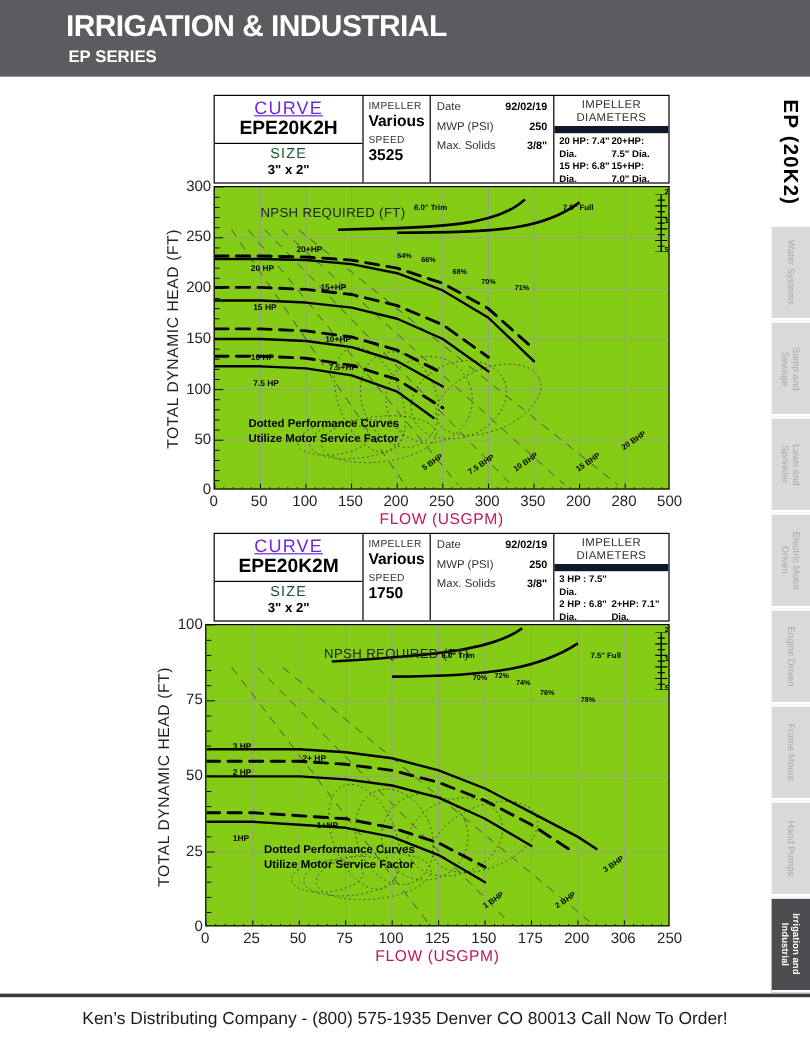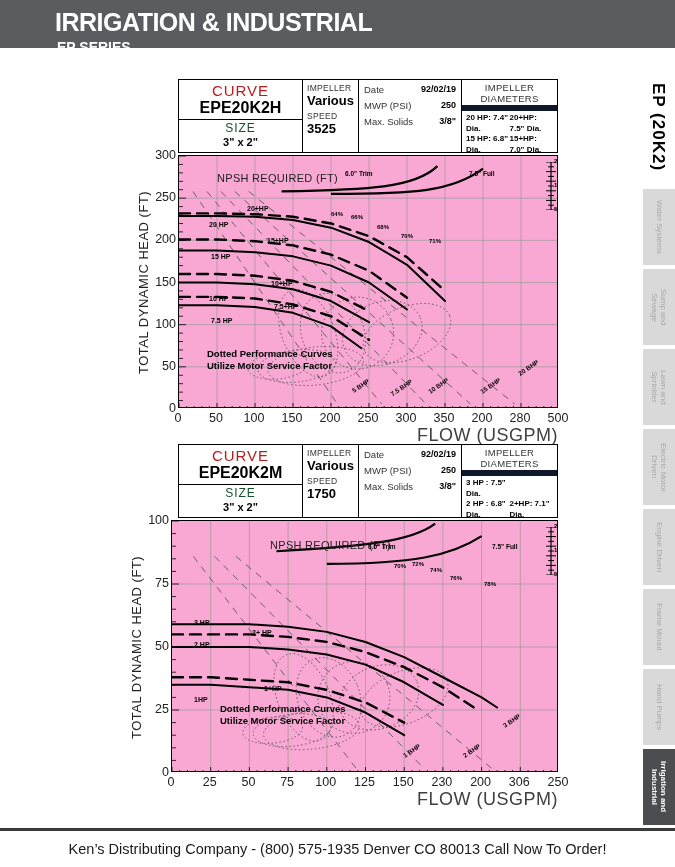--- a/index.html
+++ b/index.html
@@ -7,21 +7,21 @@
   body {
     width:675px; height:867px;
     font-family:"Liberation Sans", sans-serif;
     background:#ffffff;
     position:relative;
     overflow:hidden;
   }
 
   
   #header {
-    position:absolute; left:0; top:0; width:675px; height:48px;
+    position:absolute; left:0; top:0; width:675px; height:64px;
     background:#5b5c60;
     color:#ffffff;
   }
   #header .h-title {
     position:absolute; left:55px; top:8px;
     font-size:25px; font-weight:bold; letter-spacing:-0.5px;
   }
   #header .h-sub {
     position:absolute; left:57px; top:39px;
     font-size:14px; font-weight:bold; letter-spacing:0px;
@@ -75,21 +75,21 @@
     background:#fff;
     display:flex;
   }
   .spec-col { border-right:1.5px solid #000; position:relative; }
   .spec-col:last-child { border-right:none; }
 
   .col-curve { width:124px; }
   .cc-top { height:40px; border-bottom:1.5px solid #000; position:relative; }
   .cc-bot { height:32px; position:relative; }
   .cc-label { position:absolute; left:0; right:0; text-align:center; }
-  .t-curve { top:2px; font-size:15px; letter-spacing:1px; color:#b91c1c; }
+  .t-curve { top:2px; font-size:15px; letter-spacing:1px; color:#6d28d9;text-decoration:underline; }
   .t-model { top:19px; font-size:16px; font-weight:bold; }
   .t-size  { top:1px; font-size:12px; letter-spacing:1px; color:#14532d; }
   .t-sizev { top:16px; font-size:11px; font-weight:bold; }
 
   .col-imp { width:56px; padding:3px 4px; }
   .ci-k { font-size:8.5px; color:#333; letter-spacing:0.3px; }
   .ci-v { font-size:13px; font-weight:bold; margin-bottom:3px; }
 
   .col-date { width:103px; padding:4px 5px; }
   .cd-row { display:flex; justify-content:space-between; margin-bottom:5px; }
@@ -102,30 +102,30 @@
     border-bottom:6px solid #0f172a; padding:2px 0 1px 0;
   }
   .cdia-grid { padding:2px 4px; }
   .cdia-row { display:flex; font-size:8px; font-weight:bold; line-height:10.5px; }
   .cdia-a { width:50%; }
   .cdia-b { width:50%; }
 
   
   .chart-box { position:absolute; }
   .plot {
-    position:absolute; border:1.5px solid #000; background:#f9a8d4; overflow:hidden;
+    position:absolute; border:1.5px solid #000; background:#84cc16; overflow:hidden;
   }
   .ylabel {
     position:absolute;
     writing-mode:vertical-rl; transform:rotate(180deg);
     font-size:13px; color:#222; letter-spacing:0.5px;
     text-align:center;
   }
   .xlabel {
-    position:absolute; text-align:right; font-size:18px; color:#404040; letter-spacing:0.5px;
+    position:absolute; text-align:center; font-size:13px; color:#be185d; letter-spacing:0.5px;
   }
   .ytick {
     position:absolute; right:0; font-size:12.5px; color:#222; text-align:right;
     transform:translateY(-50%);
   }
   .xtick {
     position:absolute; font-size:12.5px; color:#222; text-align:center;
     transform:translateX(-50%);
   }
   .note {
@@ -588,21 +588,21 @@
           <line x1="3" y1="48" x2="13" y2="48" stroke="#000" stroke-width="1"></line>
         </svg></div><div class="effl" style="left: 382px; top: 2px;">25</div><div class="effl" style="left: 382px; top: 26px;">15</div><div class="effl" style="left: 382px; top: 50px;">5</div></div>
   <div id="xticks2" style="position:absolute; left:171px; top:775px; width:387px; height:16px;">
       <div class="xtick" style="left: 0px;">0</div>
       <div class="xtick" style="left: 38.7px;">25</div>
       <div class="xtick" style="left: 77.4px;">50</div>
       <div class="xtick" style="left: 116.1px;">75</div>
       <div class="xtick" style="left: 154.8px;">100</div>
       <div class="xtick" style="left: 193.5px;">125</div>
       <div class="xtick" style="left: 232.2px;">150</div>
-      <div class="xtick" style="left: 270.9px;">230</div>
+      <div class="xtick" style="left: 270.9px;">175</div>
       <div class="xtick" style="left: 309.6px;">200</div>
       <div class="xtick" style="left: 348.3px;">306</div>
       <div class="xtick" style="left: 387px;">250</div>
     </div>
   <div class="xlabel" style="left:171px; top:789px; width:387px;">FLOW (USGPM)</div>
 </div>
 
 <div id="sidebar">
   <div class="ep-tab">
     <span>EP (20K2)</span>

